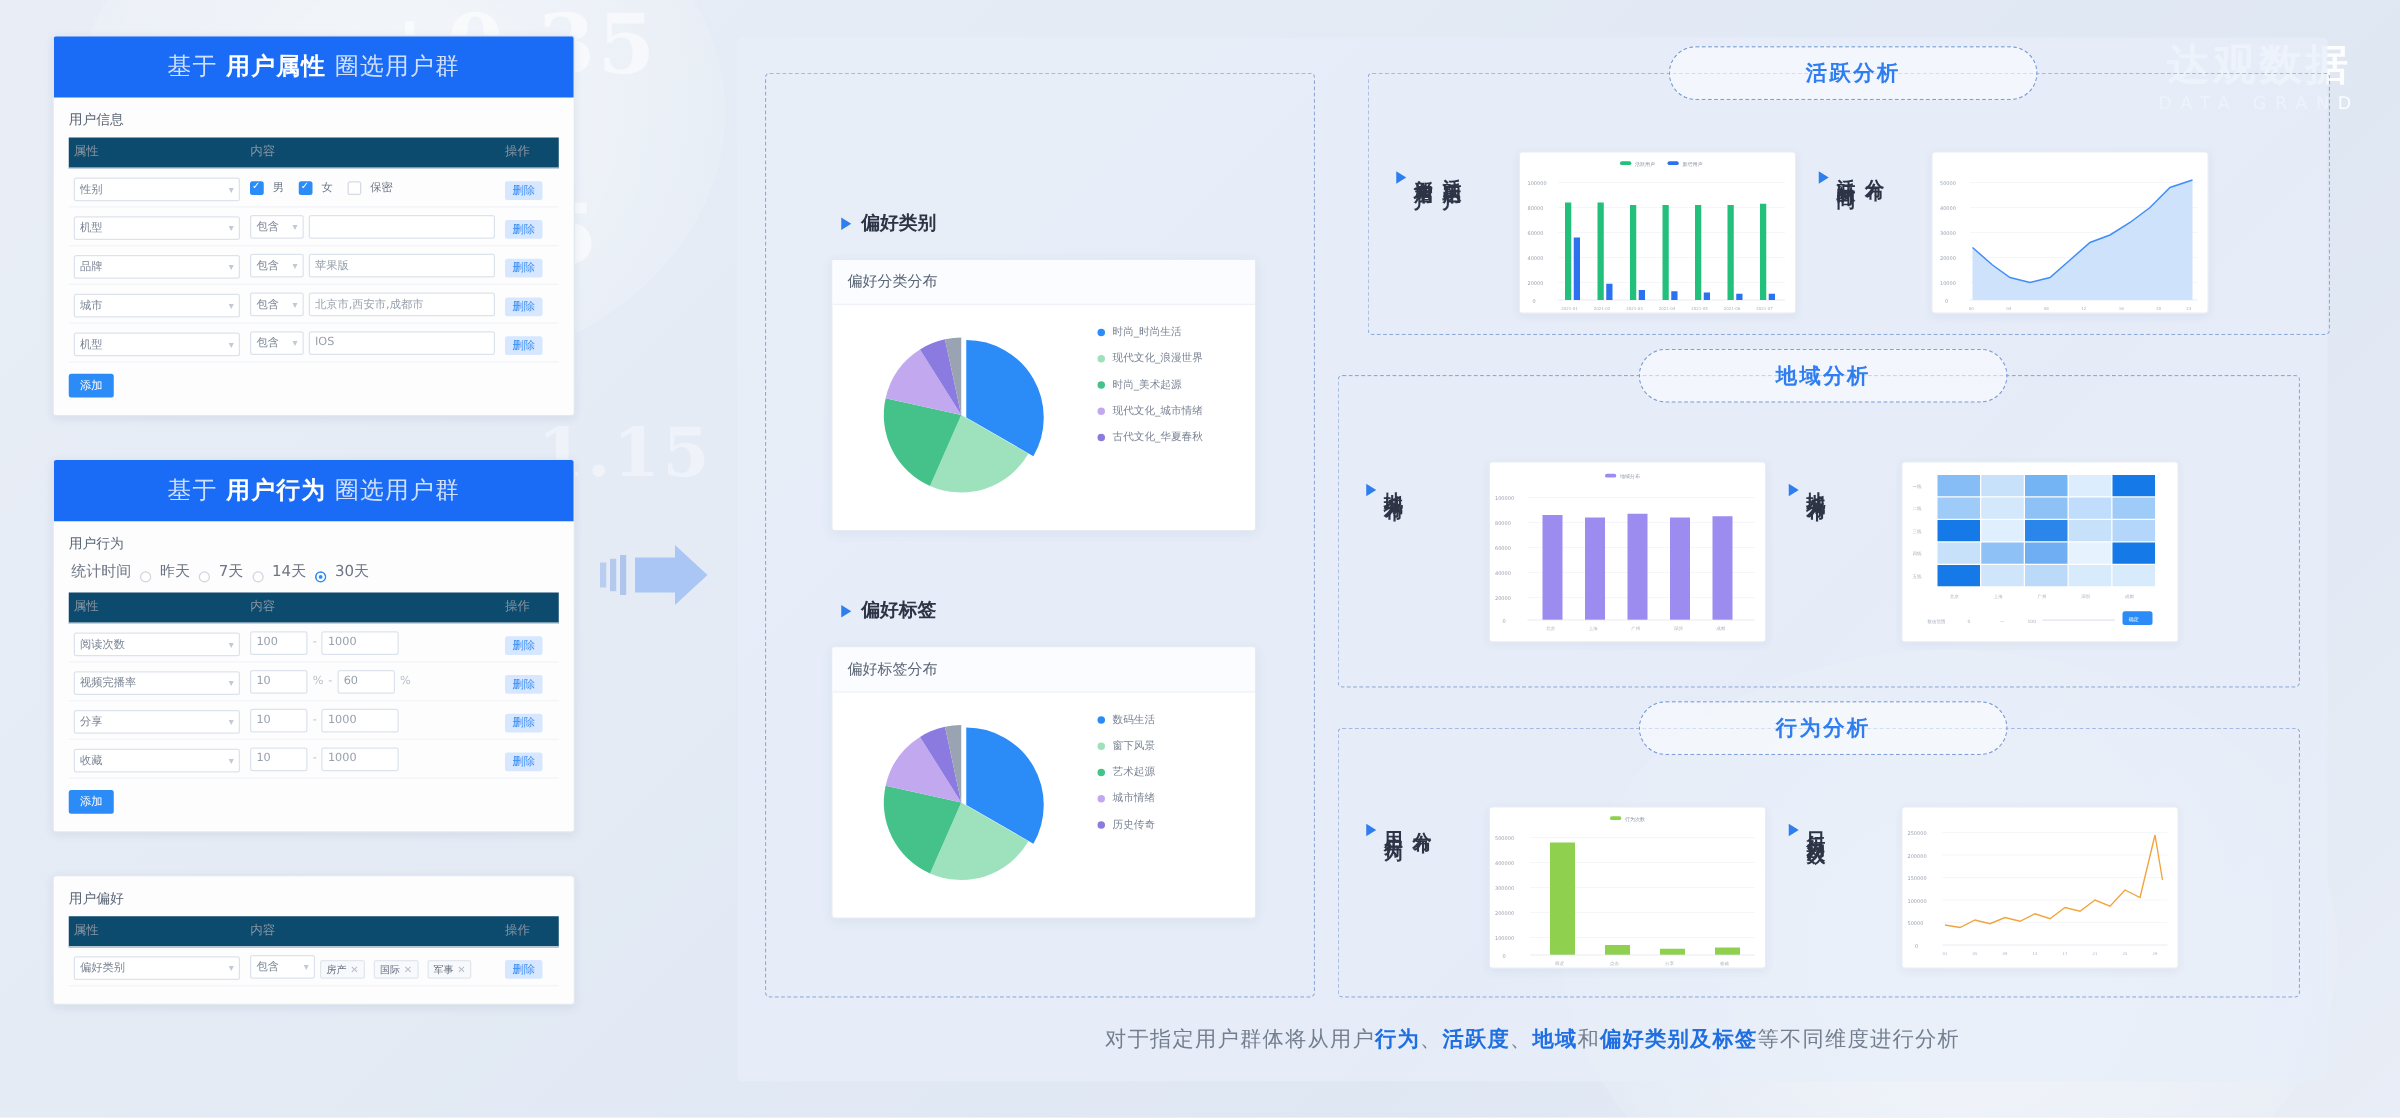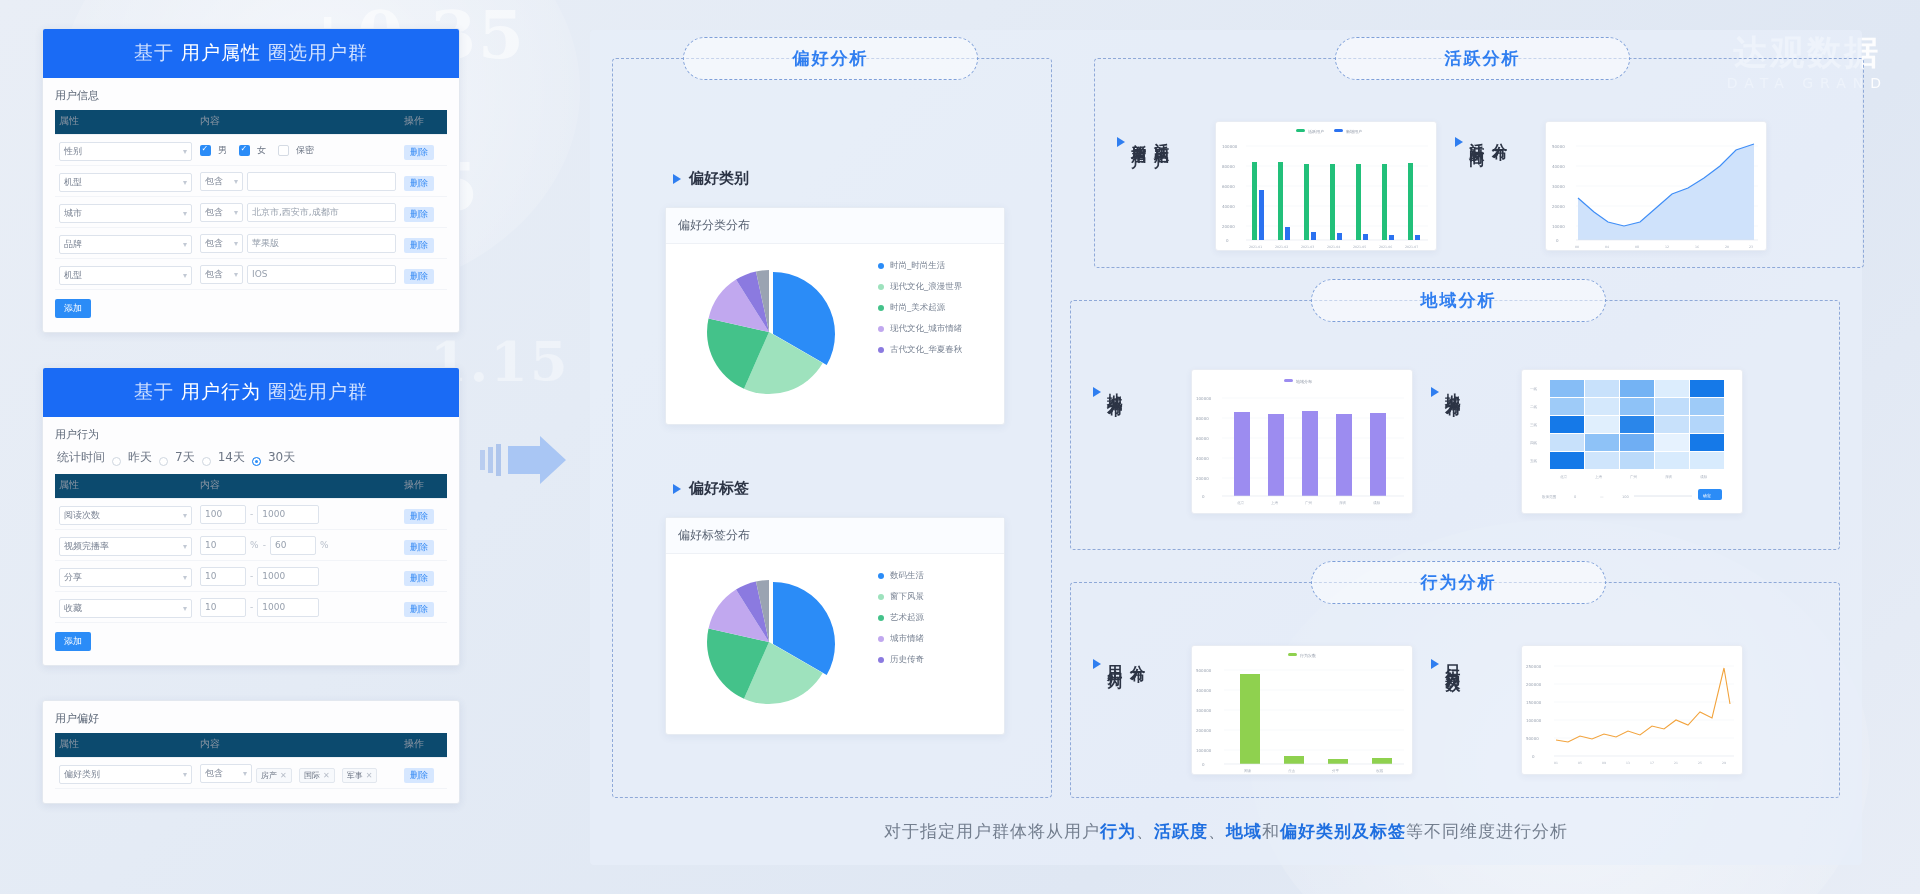--- a/index.html
+++ b/index.html
@@ -48,21 +48,21 @@
     margin-bottom: 34px;
   }
   .card-header {
     background: #1a6bf5;
     color: #fff;
     text-align: center;
     font-size: 19px;
     padding: 11px 0 12px;
     letter-spacing: 1px;
   }
-  .card-header .hl { color: #fff; font-weight: 400; }
+  .card-header .hl { color: #fff; font-weight: 700; }
   .card-header .dim { color: #cfe0ff; font-weight: 400; }
   .card-body { padding: 10px 12px 14px; }
   .sec-title { font-size: 11px; color: #5b6676; margin-bottom: 7px; }
 
   .tbl { width: 100%; border-collapse: collapse; }
   .tbl th {
     font-size: 10px; color: #8a94a2; font-weight: 400;
     text-align: left; padding: 4px 4px 6px;
     border-bottom: 1px solid #eef1f5; background: #0c4a6e;
   }
@@ -199,35 +199,35 @@
           <td><div class="sel">机型</div></td>
           <td>
                 <div class="row-flex">
             <span class="sel" style="width:54px">包含</span>
             <span class="inp w-l"></span>
           </div>
               </td>
           <td><span class="op-link">删除</span></td>
         </tr>
         <tr>
+          <td><div class="sel">品牌</div></td>
+          <td>
+                <div class="row-flex">
+            <span class="sel" style="width:54px">包含</span>
+            <span class="inp w-l">苹果版</span>
+          </div>
+              </td>
+          <td><span class="op-link">删除</span></td>
+        </tr>
+        <tr>
           <td><div class="sel">城市</div></td>
           <td>
                 <div class="row-flex">
             <span class="sel" style="width:54px">包含</span>
             <span class="inp w-l">北京市,西安市,成都市</span>
-          </div>
-              </td>
-          <td><span class="op-link">删除</span></td>
-        </tr>
-        <tr>
-          <td><div class="sel">品牌</div></td>
-          <td>
-                <div class="row-flex">
-            <span class="sel" style="width:54px">包含</span>
-            <span class="inp w-l">苹果版</span>
           </div>
               </td>
           <td><span class="op-link">删除</span></td>
         </tr>
         <tr>
           <td><div class="sel">机型</div></td>
           <td>
                 <div class="row-flex">
             <span class="sel" style="width:54px">包含</span>
             <span class="inp w-l">IOS</span>
@@ -363,21 +363,20 @@
 <svg class="arrow" viewBox="0 0 90 60">
   <rect x="0" y="20" width="5" height="20" fill="#b9cdf0"></rect>
   <rect x="8" y="17" width="5" height="26" fill="#b3c9ee"></rect>
   <rect x="16" y="14" width="5" height="32" fill="#aec5ec"></rect>
   <path d="M28 16 L60 16 L60 6 L86 30 L60 54 L60 44 L28 44 Z" fill="#a9c6f4"></path>
 </svg>
 
 <div class="stage">
 
   <div class="dash-box" style="left:22px; top:28px; width:440px; height:740px;">
-    <div class="pill" style="position:absolute; left:70px; top:-22px; width:295px;">偏好分析</div>
 
     <div class="bullet-h" style="position:absolute;left:60px;top:110px;">
       <span class="tri"></span>
       <span>偏好类别</span>
     </div>
 
     <div class="mini-card" style="position:absolute;left:52px;top:148px;width:340px;height:218px;">
       <div class="mini-title">偏好分类分布</div>
       <svg viewBox="0 0 340 175" style="width:340px;height:175px;">
         <g transform="translate(103,88)">

